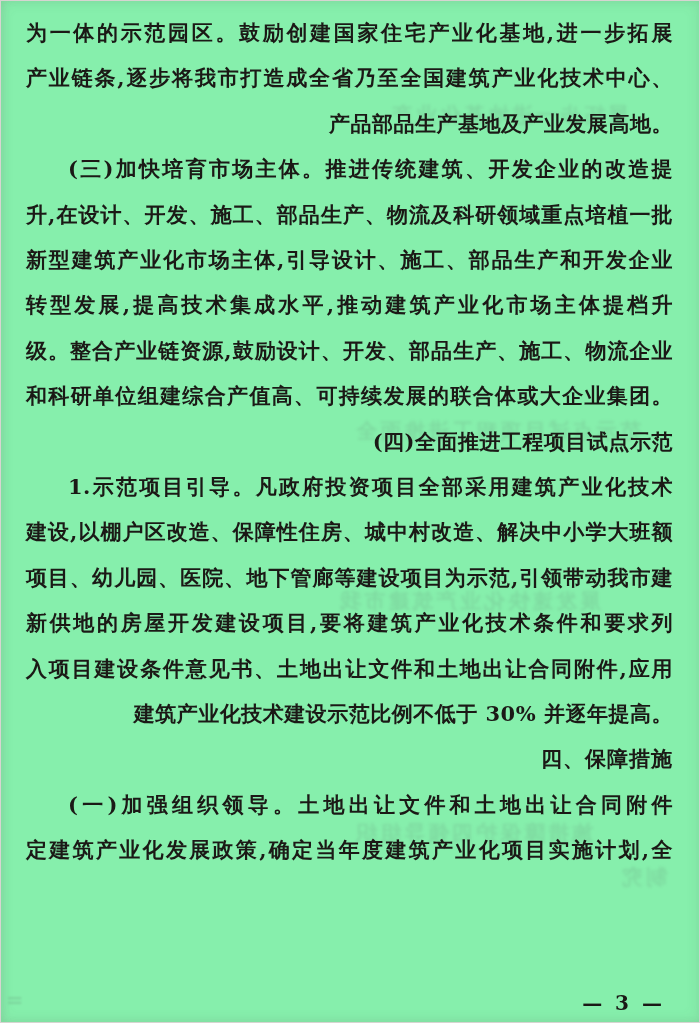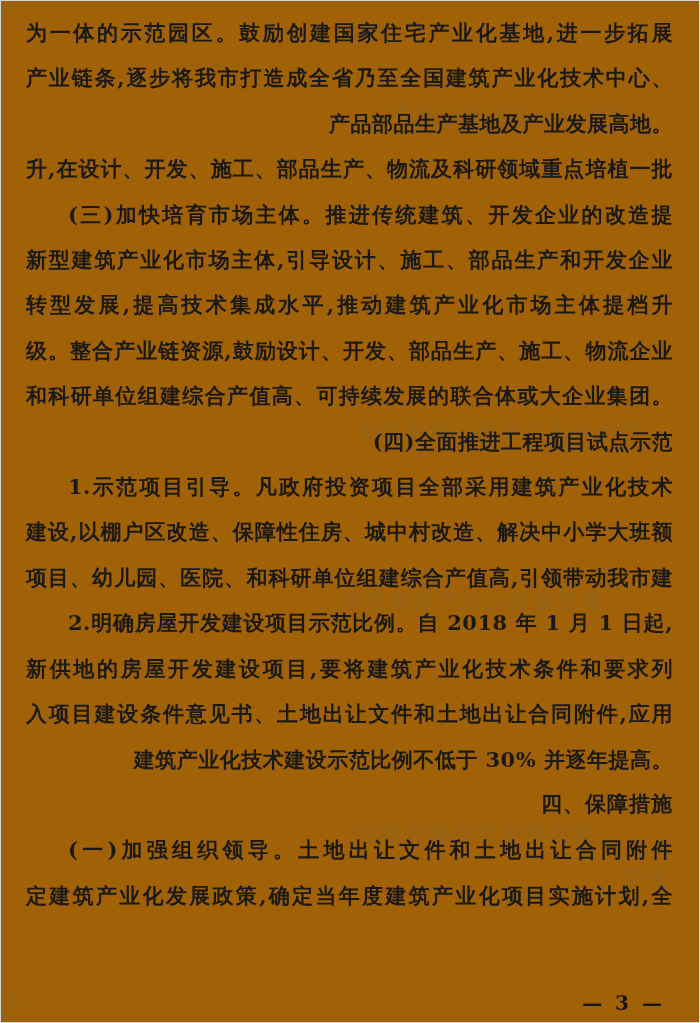--- a/index.html
+++ b/index.html
@@ -3,21 +3,21 @@
 <meta charset="utf-8">
 <style>
   html,body{margin:0;padding:0;}
   body{
     width:700px;height:1023px;position:relative;overflow:hidden;
     background:#e9e8e4;
     font-family:"DejaVu Serif", serif;
   }
   .page{
     position:absolute;inset:0;
-    background:#a16207;
+    background:#86efac;
     border:1px solid #d6d5d1;
     box-shadow:inset 0 0 14px rgba(90,90,85,0.12), inset 3px 0 6px rgba(120,120,115,0.10);
   }
   .textcol{
     position:absolute;left:25px;top:9px;width:647px;
   }
   .line{
     font-size:21px;
     line-height:45.4px;
     font-weight:700;
@@ -56,31 +56,30 @@
   <div class="ghost" style="top:416px;left:352px;">范示点试目项程工进推面全</div>
   <div class="ghost" style="top:586px;left:336px;">展发速快化业产筑建市我</div>
   <div class="ghost" style="top:818px;left:352px;">施措障保护四领导组织</div>
   <div class="ghost" style="top:862px;left:618px;">制究</div>
   <div class="ghost" style="top:986px;left:2px;filter:blur(1px);opacity:0.18;">=</div>
 
   <div class="textcol">
     <div class="line jl">为一体的示范园区。鼓励创建国家住宅产业化基地,进一步拓展</div>
     <div class="line jl">产业链条,逐步将我市打造成全省乃至全国建筑产业化技术中心、</div>
     <div class="line">产品部品生产基地及产业发展高地。</div>
+    <div class="line jl ind">(三)加快培育市场主体。推进传统建筑、开发企业的改造提</div>
     <div class="line jl">升,在设计、开发、施工、部品生产、物流及科研领域重点培植一批</div>
-    <div class="line jl ind">(三)加快培育市场主体。推进传统建筑、开发企业的改造提</div>
     <div class="line jl">新型建筑产业化市场主体,引导设计、施工、部品生产和开发企业</div>
     <div class="line jl">转型发展,提高技术集成水平,推动建筑产业化市场主体提档升</div>
     <div class="line jl">级。整合产业链资源,鼓励设计、开发、部品生产、施工、物流企业</div>
     <div class="line jl">和科研单位组建综合产值高、可持续发展的联合体或大企业集团。</div>
     <div class="line ind">(四)全面推进工程项目试点示范</div>
     <div class="line jl ind">1.示范项目引导。凡政府投资项目全部采用建筑产业化技术</div>
     <div class="line jl">建设,以棚户区改造、保障性住房、城中村改造、解决中小学大班额</div>
-    <div class="line jl">项目、幼儿园、医院、和科研单位组建综合产值高,引领带动我市建</div>
-    <div class="line jl ind">2.明确房屋开发建设项目示范比例。自 2018 年 1 月 1 日起,</div>
+    <div class="line jl">项目、幼儿园、医院、地下管廊等建设项目为示范,引领带动我市建</div>
     <div class="line jl">新供地的房屋开发建设项目,要将建筑产业化技术条件和要求列</div>
     <div class="line jl">入项目建设条件意见书、土地出让文件和土地出让合同附件,应用</div>
     <div class="line">建筑产业化技术建设示范比例不低于 30% 并逐年提高。</div>
     <div class="line ind hd">四、保障措施</div>
     <div class="line jl ind">(一)加强组织领导。土地出让文件和土地出让合同附件</div>
     <div class="line jl">定建筑产业化发展政策,确定当年度建筑产业化项目实施计划,全</div>
   </div>
 
   <div class="pagenum">— 3 —</div>
 

